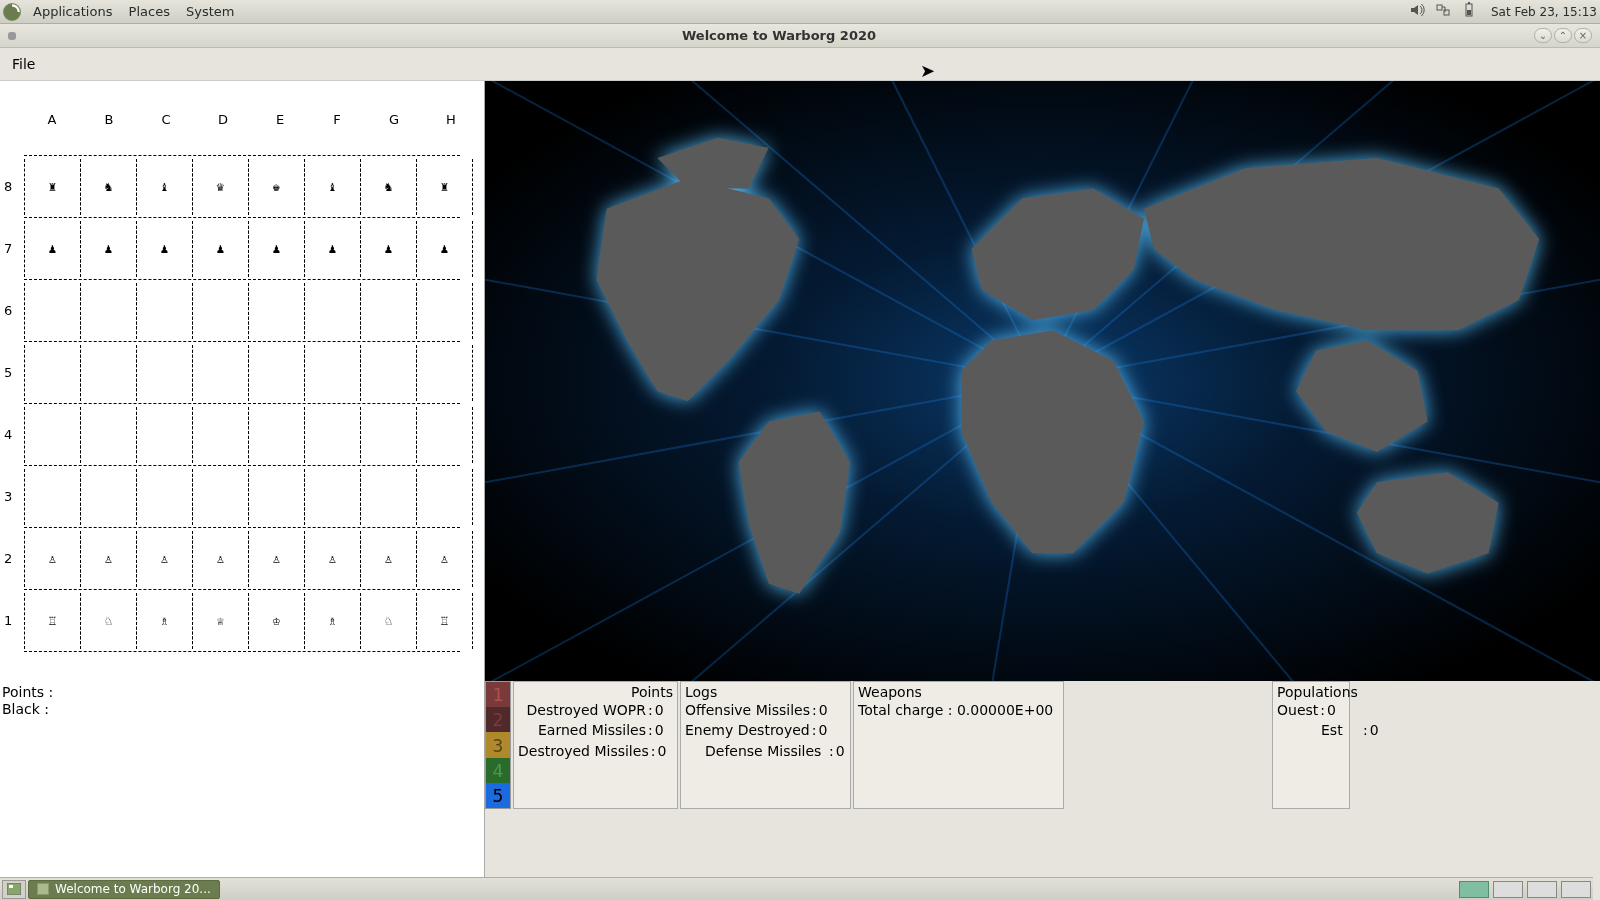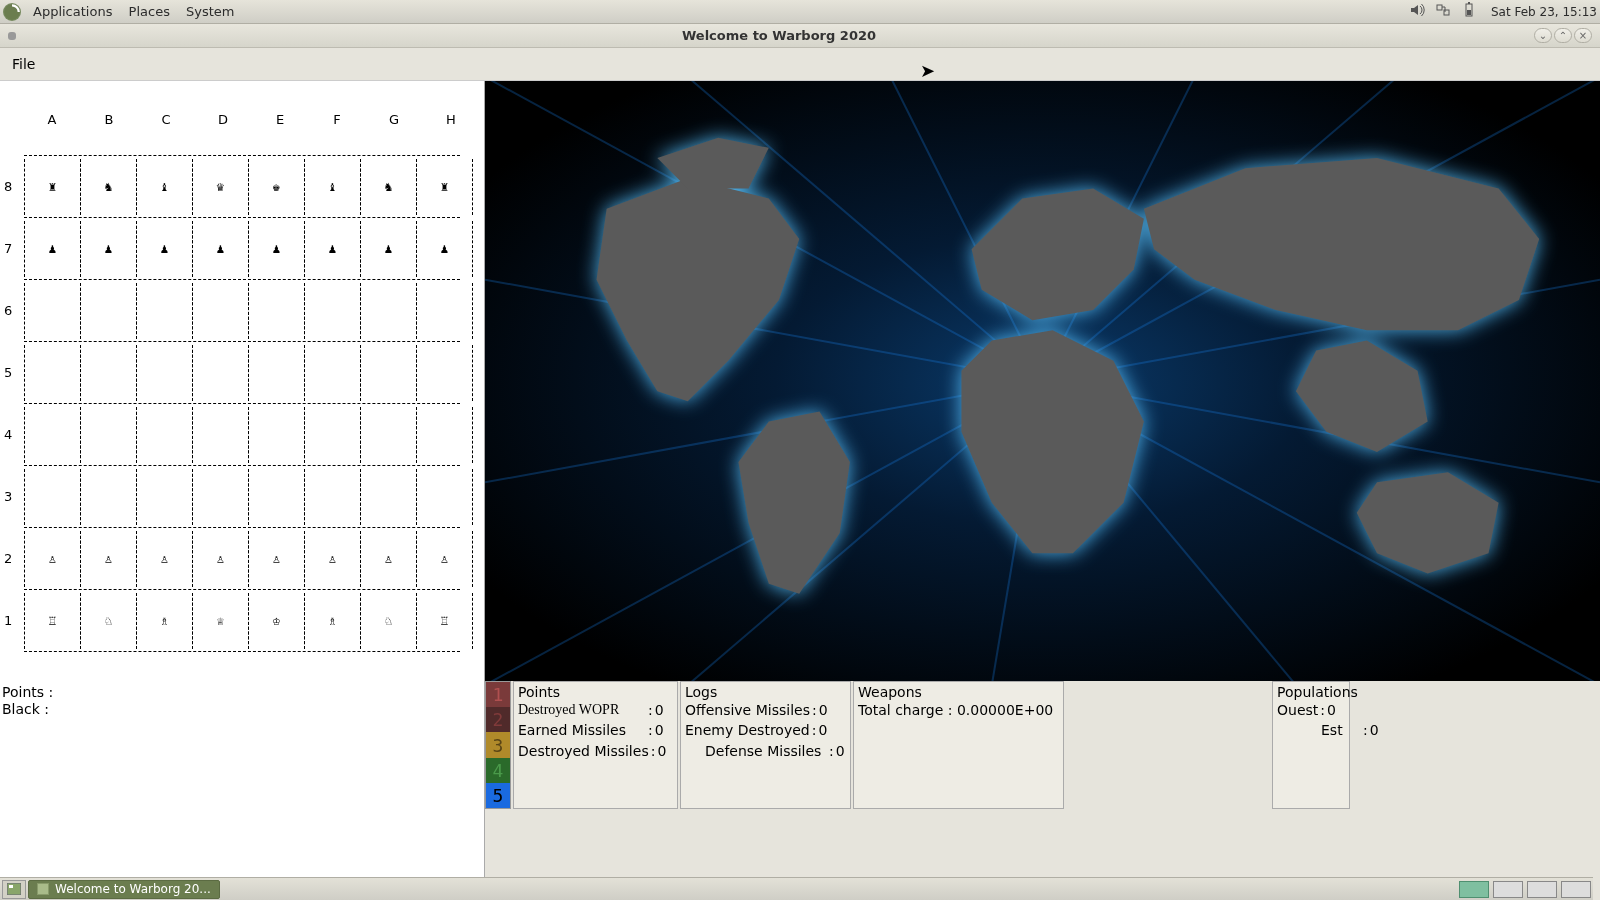--- a/index.html
+++ b/index.html
@@ -48,21 +48,21 @@
   
   .status-area { position:absolute; left:485px; top:600px; right:0; height:128px; display:flex; gap:2px; background:#e6e4dc; padding-right:0;}
   .color-strip { width:26px; display:flex; flex-direction:column; border:1px solid #999; }
   .color-strip div { flex:1; display:flex; align-items:center; justify-content:center; font-size:18px; font-family:"DejaVu Sans Mono",monospace;}
   .panel { border:1px solid #aaa; background:#eeece4; font-size:14px; padding:2px 4px; position:relative; }
   .panel .ptitle { font-size:14px; margin-bottom:0px;}
   .panel .prow { display:flex; white-space:nowrap; line-height:1.45;}
   .panel .prow .k { }
   .panel .prow .sep { margin:0 2px; }
   .panel .prow .v { }
-  .p-points { width:165px; }
+  .p-points { width:165px;text-align:right; }
   .p-logs   { width:171px; }
   .p-weapons{ width:211px; }
   .p-gap    { flex:1; border:none; background:transparent;}
   .p-pop    { width:78px; }
   .p-right  { width:248px; border:none; background:transparent; }
   .p-pop .prow { justify-content:flex-start; }
 
   
   .cursor { position:absolute; top:60px; left:920px; font-size:18px; color:#000; pointer-events:none; z-index:9999;}
 
@@ -201,21 +201,21 @@
         <div style="background: rgb(122, 58, 58); color: rgb(176, 80, 80);">1</div>
         <div style="background: rgb(80, 42, 42); color: rgb(128, 58, 58);">2</div>
         <div style="background: rgb(176, 138, 42); color: rgb(90, 69, 21);">3</div>
         <div style="background: rgb(42, 106, 42); color: rgb(74, 154, 74);">4</div>
         <div style="background: rgb(26, 106, 224); color: rgb(0, 0, 0);">5</div>
       </div>
     <div class="panel p-points">
       <div class="ptitle">Points</div>
       <div id="points-rows">
           <div class="prow">
-            <span class="k" style="min-width: 128px; display: inline-block; font-family: Liberation Serif, serif;">Destroyed WOPR</span>
+            <span class="k" style="min-width: 128px; display: inline-block;">Destroyed WOPR</span>
             <span class="sep"> : </span>
             <span class="v">0</span>
           </div>
           <div class="prow">
             <span class="k" style="min-width: 128px; display: inline-block;">Earned Missiles</span>
             <span class="sep"> : </span>
             <span class="v">0</span>
           </div>
           <div class="prow">
             <span class="k" style="min-width: 128px; display: inline-block;">Destroyed Missiles</span>

